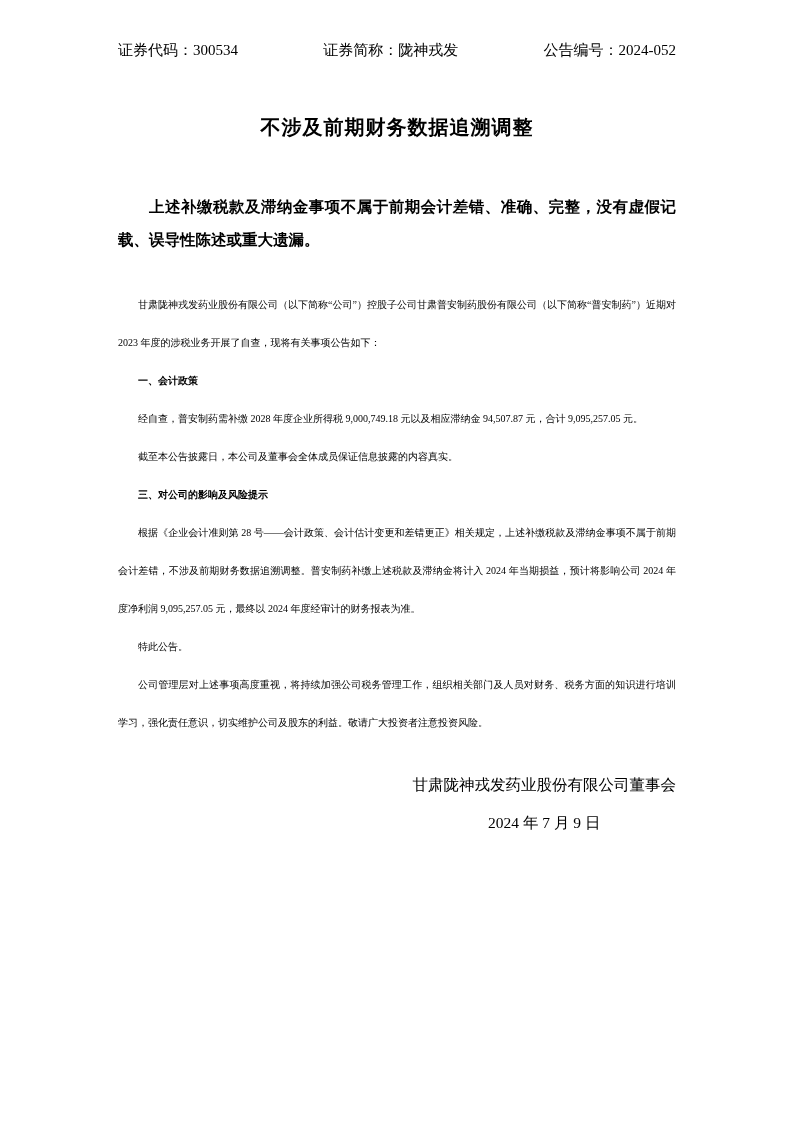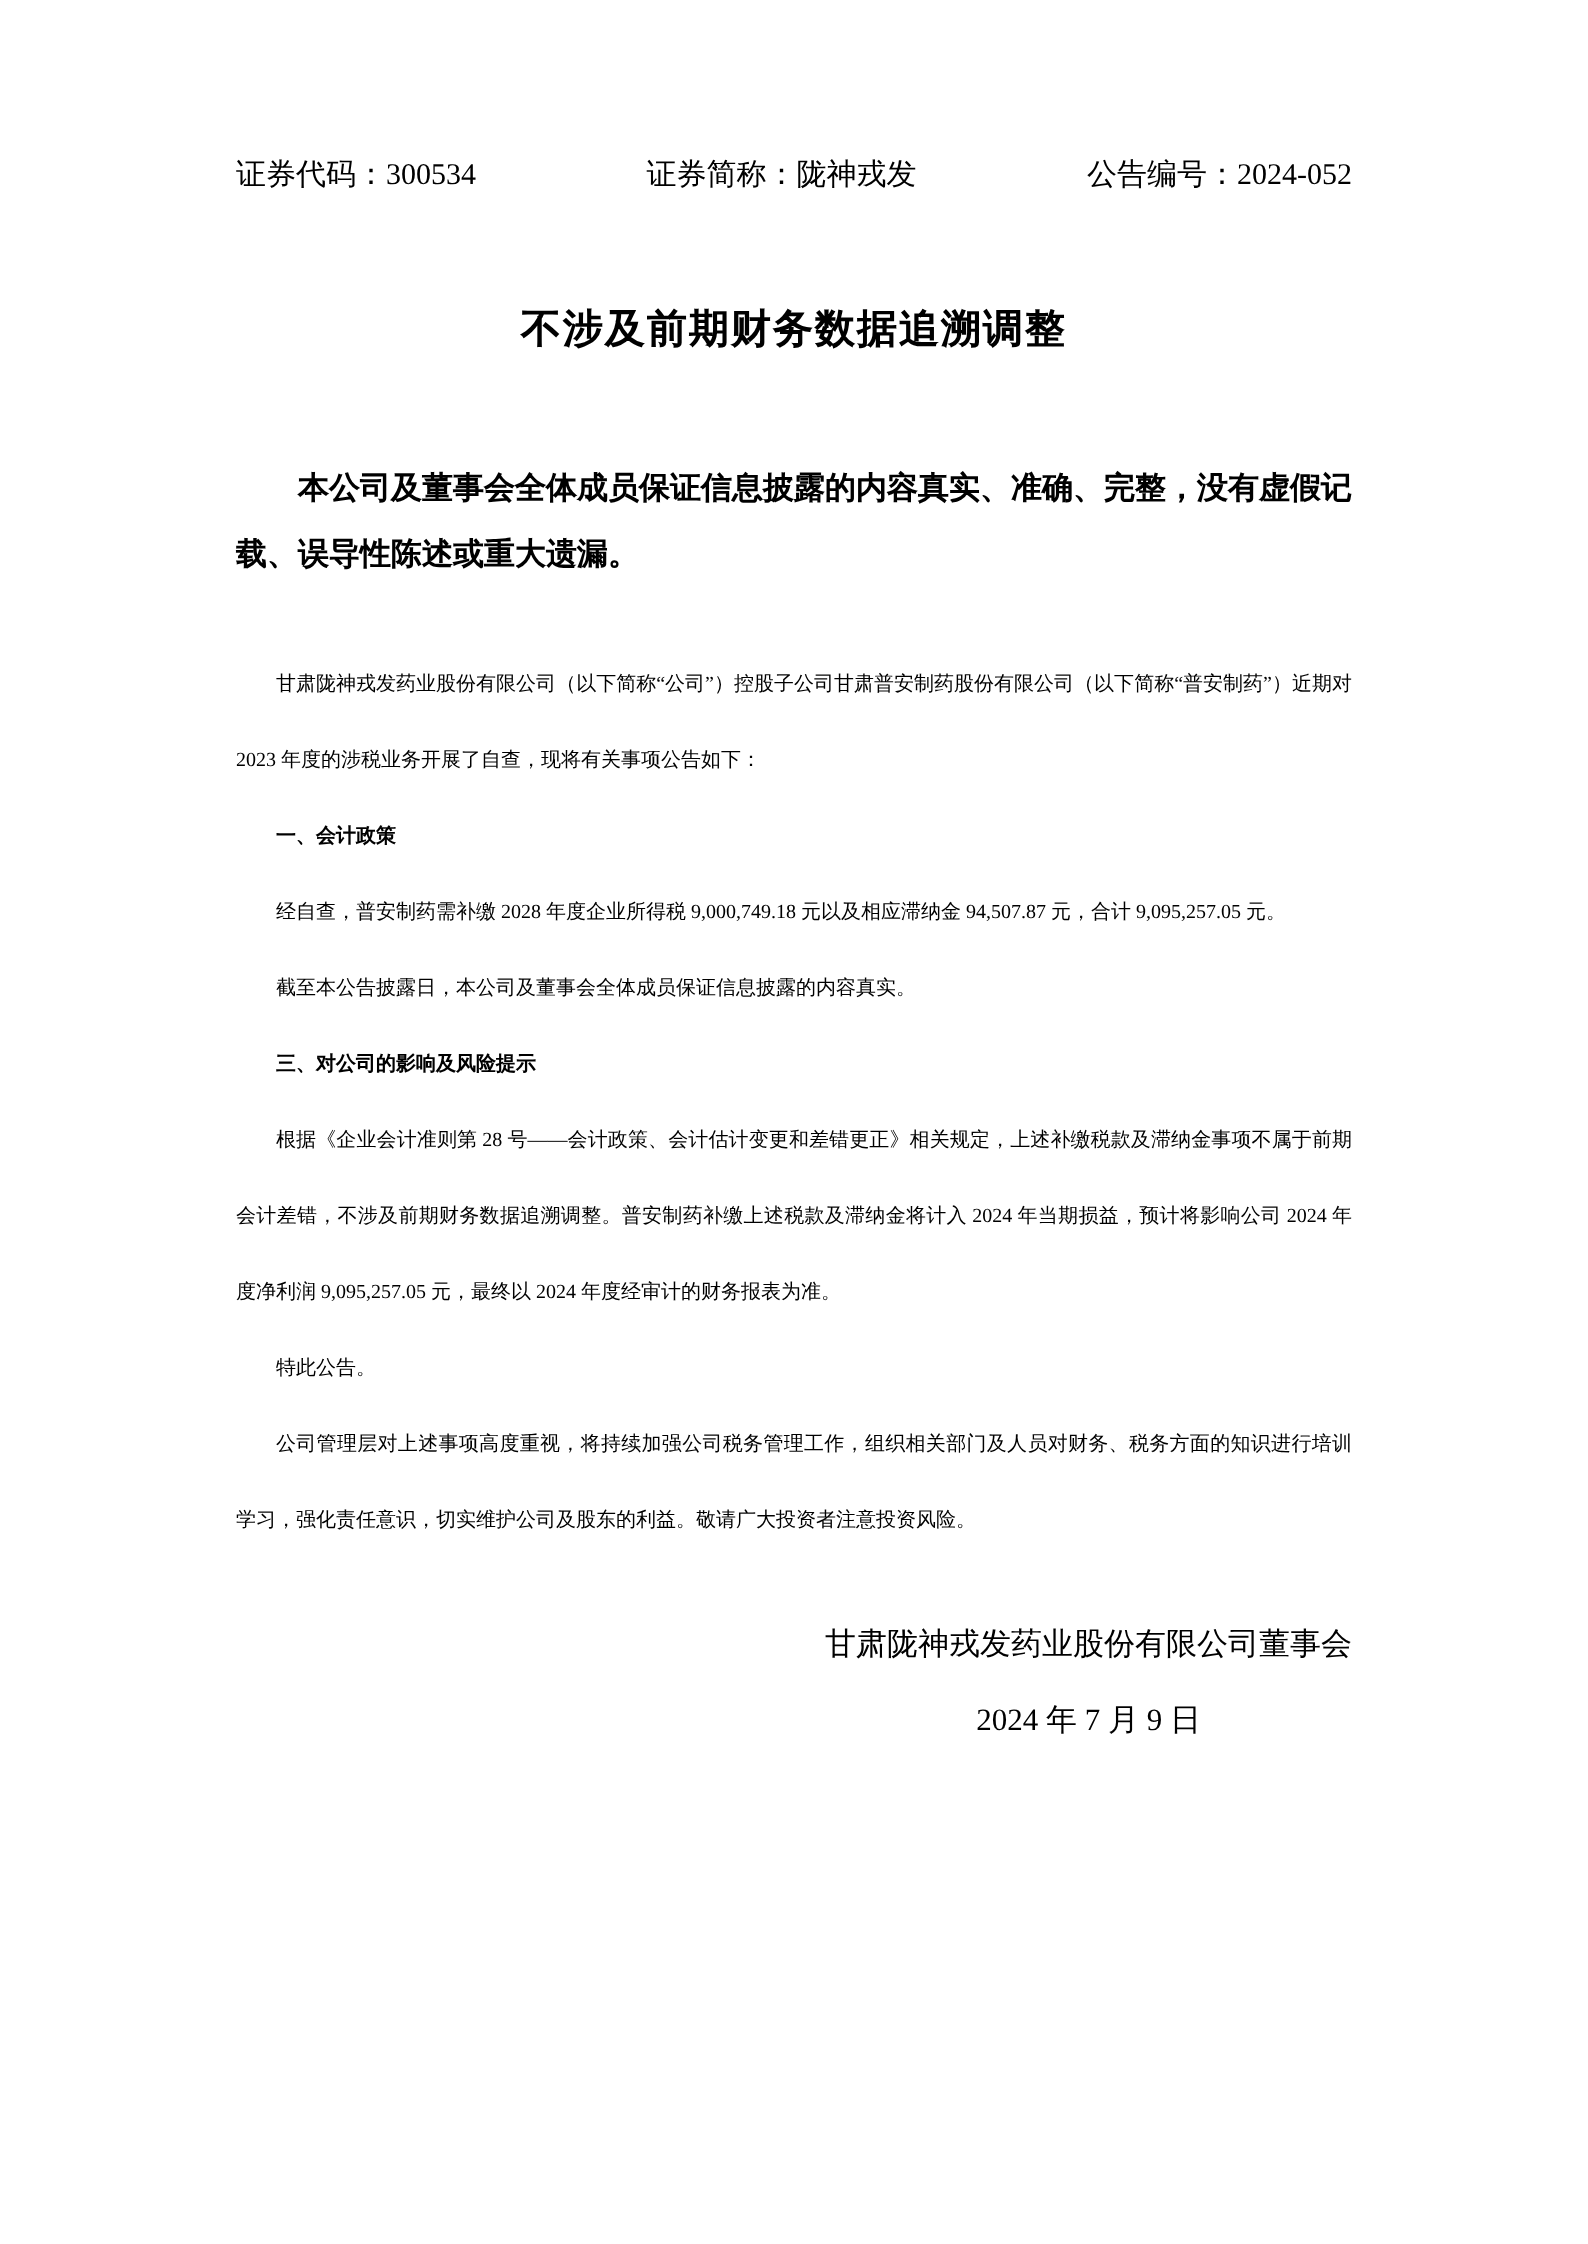--- a/index.html
+++ b/index.html
@@ -7,21 +7,21 @@
     padding: 0;
     background: #ffffff;
   }
   .page {
     position: relative;
     width: 794px;
     height: 882px;
     margin: 0 auto;
     background: #ffffff;
     box-sizing: border-box;
-    padding: 78px 118px 0 118px;
+    padding: 40px 118px 0 118px;
     font-family: "Liberation Serif", "DejaVu Serif", serif;
     color: #000000;
     overflow: hidden;
   }
   .doc-header {
     display: flex;
     justify-content: space-between;
     align-items: baseline;
     font-size: 15px;
     line-height: 20px;
@@ -85,21 +85,21 @@
   <div class="doc-header">
     <span>证券代码：300534</span>
     <span>证券简称：陇神戎发</span>
     <span>公告编号：2024-052</span>
   </div>
 
   <div class="doc-title-block">
     <div class="doc-title">不涉及前期财务数据追溯调整</div>
   </div>
 
-  <div class="declaration">本公司及董事会全体成员保证信息披露的内容真实、准确、完整，没有虚假记载、误导性陈述或重大遗漏。</div>
+  <div class="declaration">上述补缴税款及滞纳金事项不属于前期会计差错、准确、完整，没有虚假记载、误导性陈述或重大遗漏。</div>
 
   <div class="body-text">
     <p>甘肃陇神戎发药业股份有限公司（以下简称“公司”）控股子公司甘肃普安制药股份有限公司（以下简称“普安制药”）近期对 2023 年度的涉税业务开展了自查，现将有关事项公告如下：</p>
     <p class="section-heading">一、会计政策</p>
     <p>经自查，普安制药需补缴 2028 年度企业所得税 9,000,749.18 元以及相应滞纳金 94,507.87 元，合计 9,095,257.05 元。</p>
     <p>截至本公告披露日，本公司及董事会全体成员保证信息披露的内容真实。</p>
     <p class="section-heading">三、对公司的影响及风险提示</p>
     <p>根据《企业会计准则第 28 号——会计政策、会计估计变更和差错更正》相关规定，上述补缴税款及滞纳金事项不属于前期会计差错，不涉及前期财务数据追溯调整。普安制药补缴上述税款及滞纳金将计入 2024 年当期损益，预计将影响公司 2024 年度净利润 9,095,257.05 元，最终以 2024 年度经审计的财务报表为准。</p>
     <p>特此公告。</p>
     <p>公司管理层对上述事项高度重视，将持续加强公司税务管理工作，组织相关部门及人员对财务、税务方面的知识进行培训学习，强化责任意识，切实维护公司及股东的利益。敬请广大投资者注意投资风险。</p>

